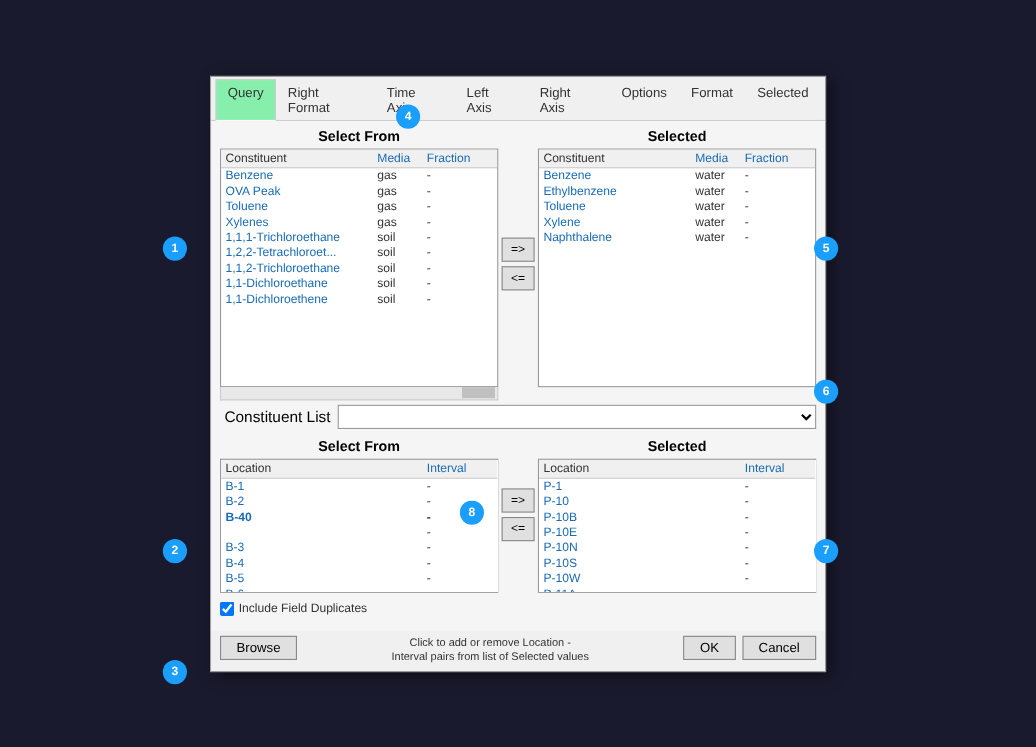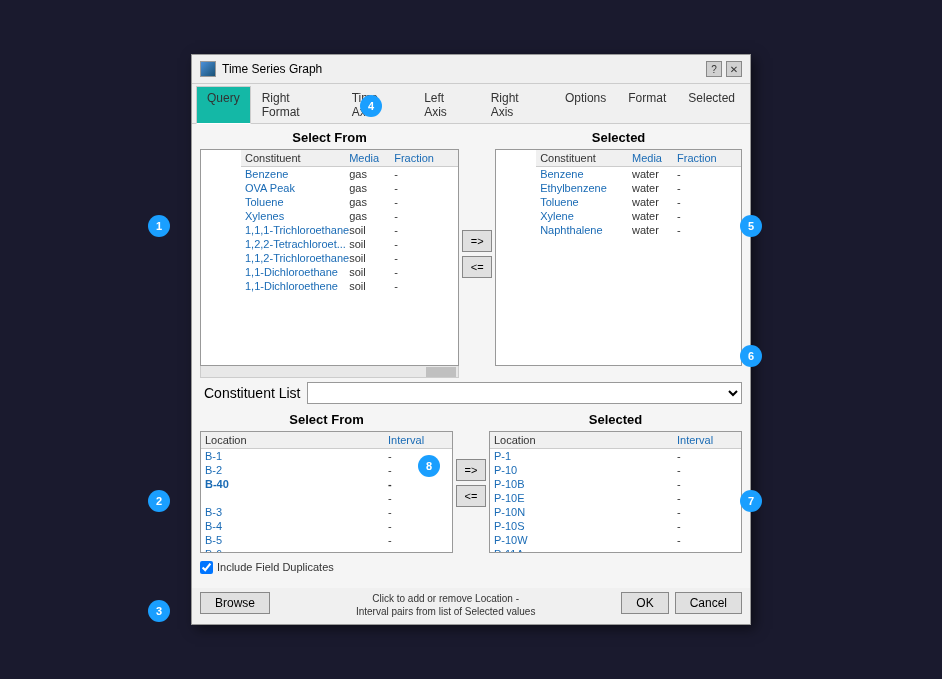--- a/index.html
+++ b/index.html
@@ -60,42 +60,41 @@
       padding: 4px 10px;
       font-size: 12px;
       cursor: pointer;
       border: 1px solid transparent;
       border-bottom: none;
       margin-top: 2px;
       background: #f0f0f0;
       color: #333;
     }
     .tab.active {
-      background: #14b8a6;
+      background: #86efac;
       border-color: #ccc;
       border-bottom: 1px solid #fff;
       margin-bottom: -1px;
     }
     .panel-title {
       text-align: center;
       font-weight: bold;
       font-size: 13px;
       margin-bottom: 4px;
       color: #000;
     }
     .list-box {
       background: #fff;
       border: 1px solid #999;
       height: 175px;
       overflow-y: scroll;
       overflow-x: auto;
     }
     .list-box-sm {
       height: 217px;
-      padding-left: 40px;
     }
     .list-header {
       display: flex;
       background: #f0f0f0;
       border-bottom: 1px solid #ccc;
       padding: 2px 4px;
       font-size: 11px;
       position: sticky;
       top: 0;
       z-index: 1;
@@ -222,30 +221,20 @@
   </div>
   <div class="annotation" style="left:740px; top:490px;">
     <span>7</span>
   </div>
   <div class="annotation" style="left:418px; top:455px;">
     <span>8</span>
   </div>
 
   <div class="dialog" style="position:relative;">
 
-    <div class="title-bar">
-      <div class="title-bar-left">
-        <span class="title-icon"></span>
-        <span class="title-text">Time Series Graph</span>
-      </div>
-      <div class="title-controls">
-        <div class="title-btn">?</div>
-        <div class="title-btn">✕</div>
-      </div>
-    </div>
 
     <div class="tabs">
       <div class="tab active">Query</div>
       <div class="tab">Right Format</div>
       <div class="tab">Time Axis</div>
       <div class="tab">Left Axis</div>
       <div class="tab">Right Axis</div>
       <div class="tab">Options</div>
       <div class="tab">Format</div>
       <div class="tab">Selected</div>

